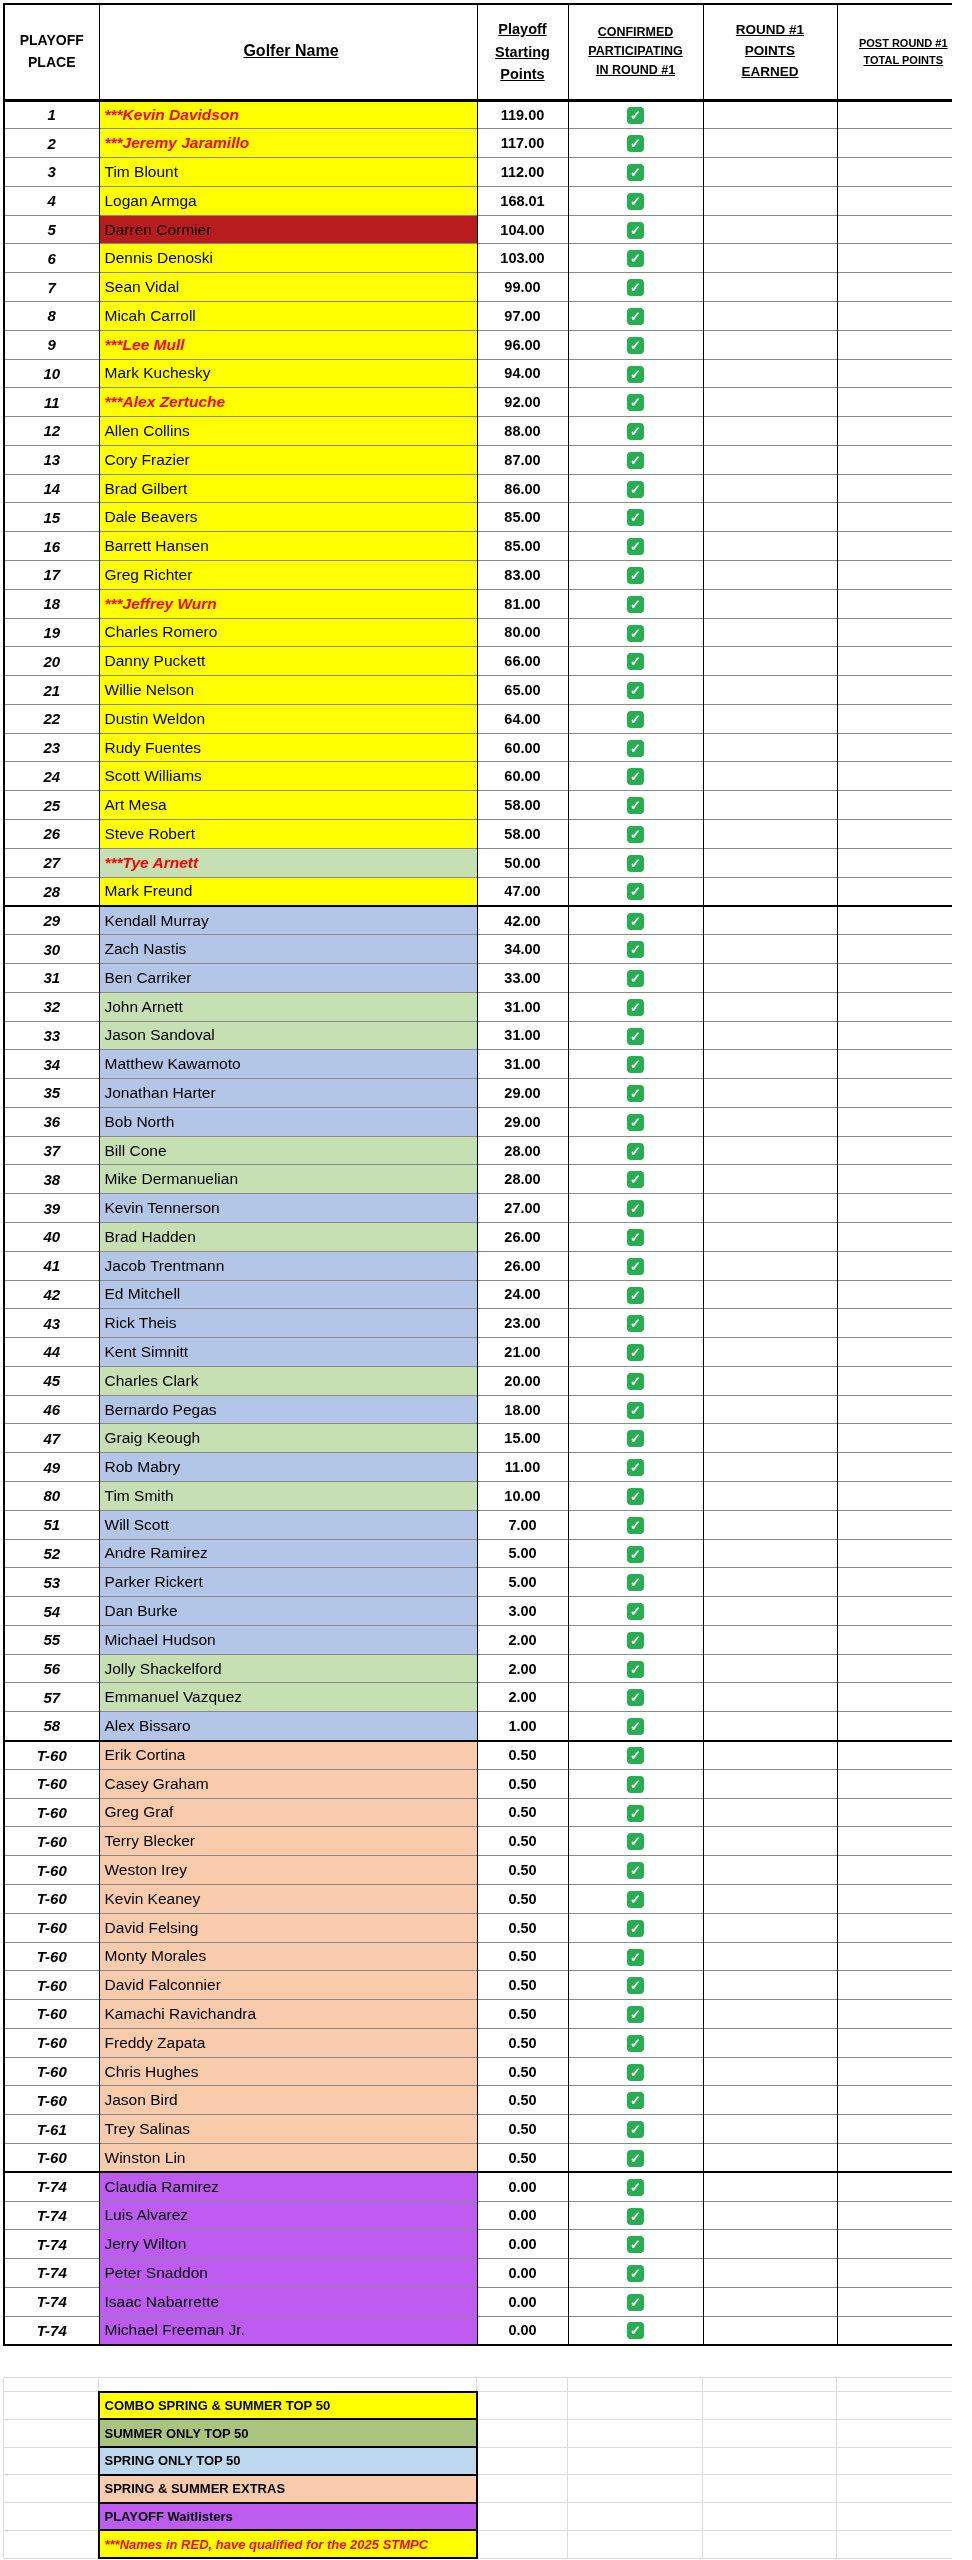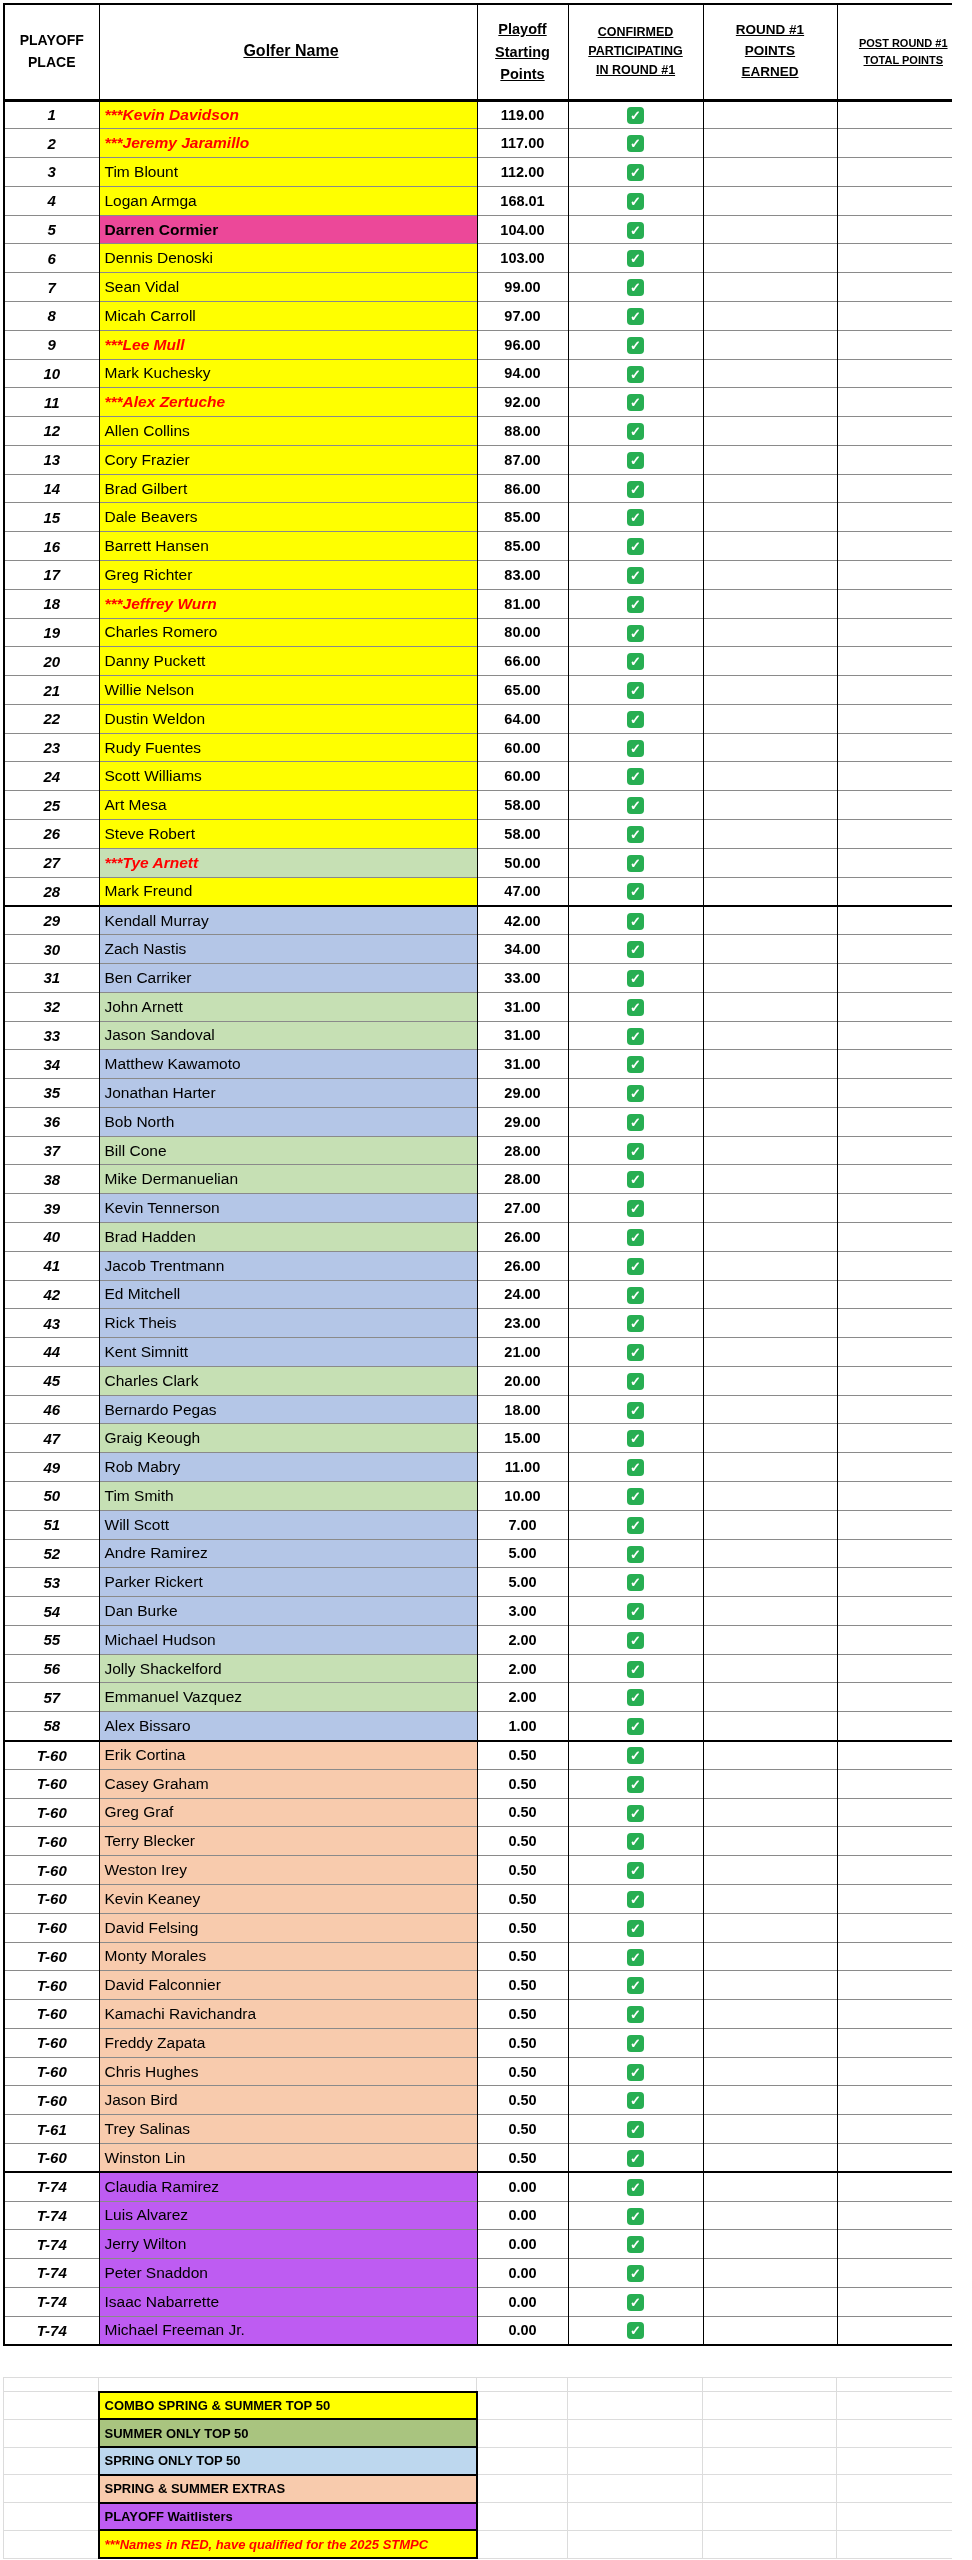--- a/index.html
+++ b/index.html
@@ -116,21 +116,21 @@
         <tr>
           <td class="place">4</td>
           <td class="name" style="background: rgb(255, 255, 0);">Logan Armga</td>
           <td class="pts">168.01</td>
           <td class="conf"><span class="chk" style="background: rgb(39, 174, 82);">✓</span></td>
           <td></td>
           <td></td>
         </tr>
         <tr>
           <td class="place">5</td>
-          <td class="name" style="background: #ec4899; font-weight: bold;">Darren Cormier</td>
+          <td class="name" style="background: #b91c1c;">Darren Cormier</td>
           <td class="pts">104.00</td>
           <td class="conf"><span class="chk" style="background: rgb(39, 174, 82);">✓</span></td>
           <td></td>
           <td></td>
         </tr>
         <tr>
           <td class="place">6</td>
           <td class="name" style="background: rgb(255, 255, 0);">Dennis Denoski</td>
           <td class="pts">103.00</td>
           <td class="conf"><span class="chk" style="background: rgb(39, 174, 82);">✓</span></td>
@@ -467,21 +467,21 @@
         </tr>
         <tr>
           <td class="place">49</td>
           <td class="name" style="background: rgb(180, 198, 231);">Rob Mabry</td>
           <td class="pts">11.00</td>
           <td class="conf"><span class="chk" style="background: rgb(39, 174, 82);">✓</span></td>
           <td></td>
           <td></td>
         </tr>
         <tr>
-          <td class="place">50</td>
+          <td class="place">80</td>
           <td class="name" style="background: rgb(198, 224, 180);">Tim Smith</td>
           <td class="pts">10.00</td>
           <td class="conf"><span class="chk" style="background: rgb(39, 174, 82);">✓</span></td>
           <td></td>
           <td></td>
         </tr>
         <tr>
           <td class="place">51</td>
           <td class="name" style="background: rgb(180, 198, 231);">Will Scott</td>
           <td class="pts">7.00</td>

